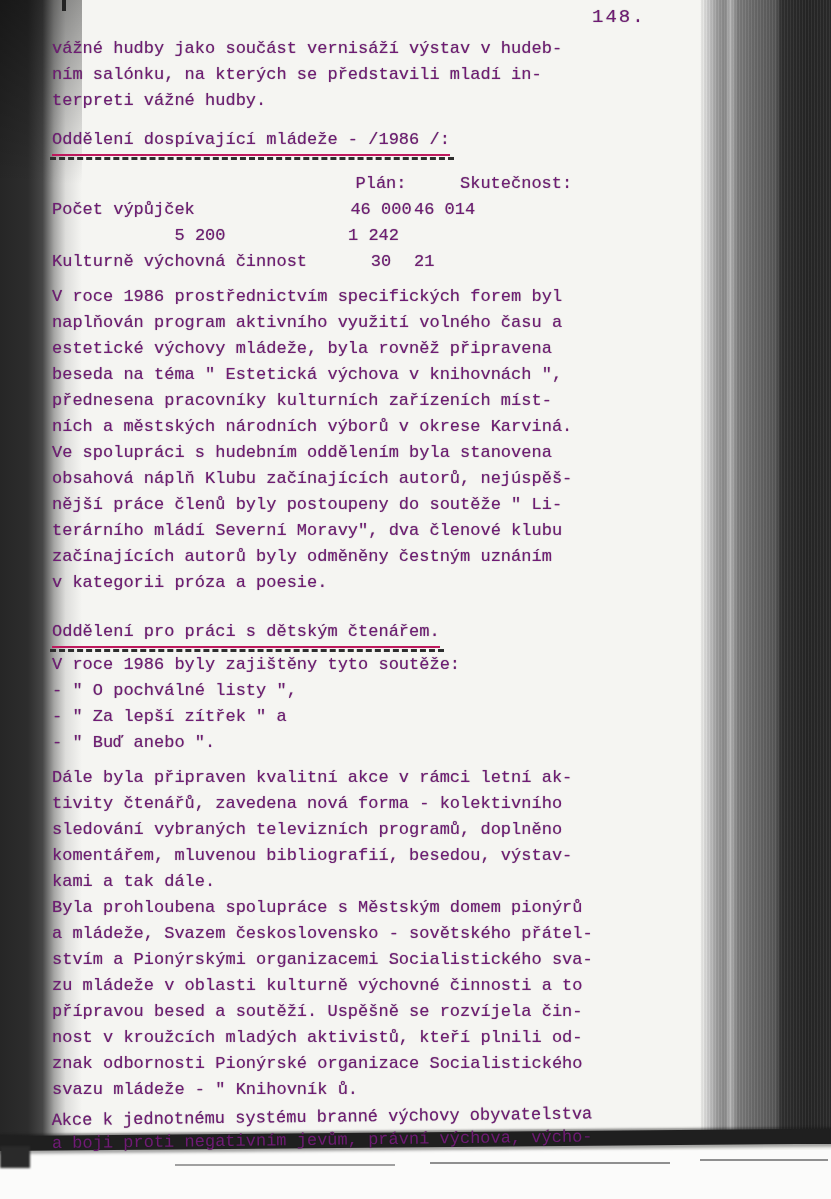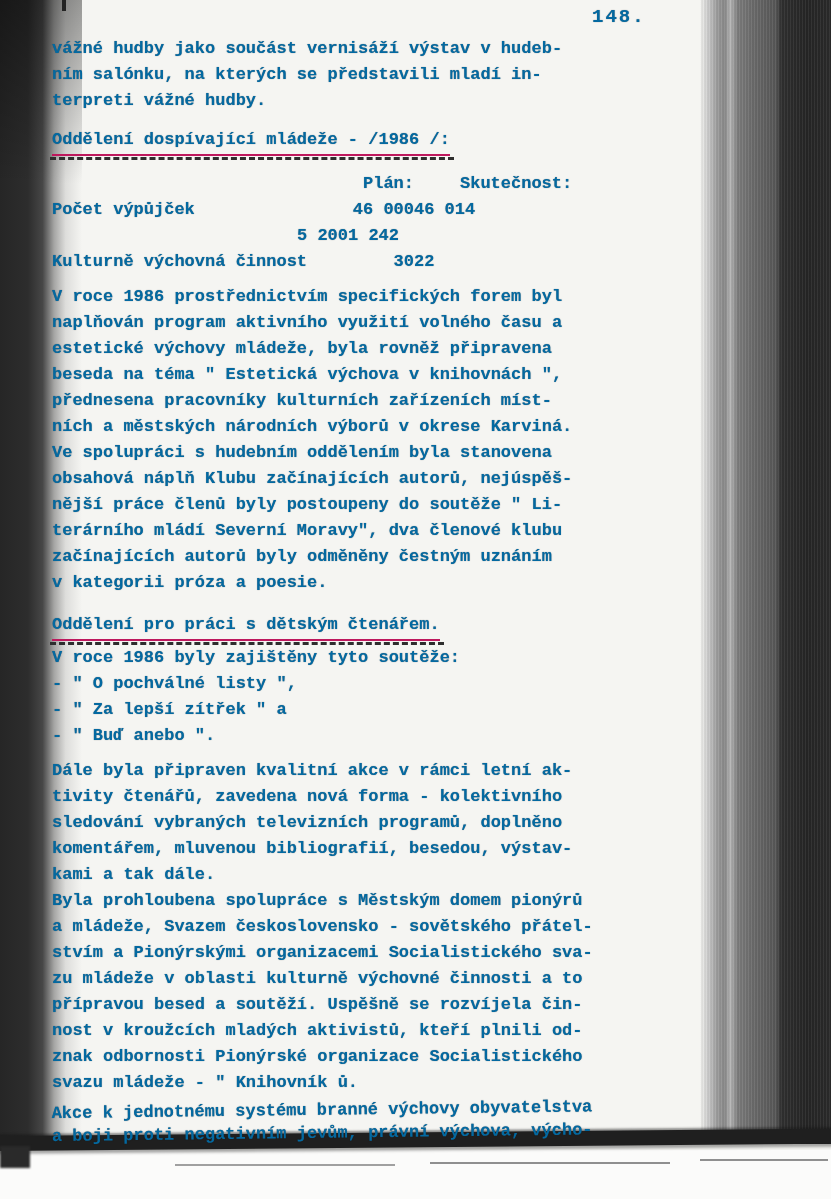--- a/index.html
+++ b/index.html
@@ -34,40 +34,40 @@
   .edge-bottom{
     position:absolute;left:-4px;top:1136px;width:845px;height:15px;z-index:3;
     background:#1f1f1f;transform:rotate(-0.5deg);transform-origin:left center;
     box-shadow:0 3px 3px rgba(0,0,0,.35), 0 -2px 2px rgba(25,25,25,.45);
   }
   .below-line-1{position:absolute;left:175px;top:1164px;width:220px;height:2px;background:#a0a0a0;z-index:2;}
   .below-line-2{position:absolute;left:430px;top:1162px;width:240px;height:2px;background:#8f8f8f;z-index:2;}
   .below-line-3{position:absolute;left:700px;top:1159px;width:128px;height:2px;background:#8f8f8f;z-index:2;}
   .corner-bl{position:absolute;left:0;top:1146px;width:30px;height:22px;background:#2a2a2a;filter:blur(1px);z-index:4;}
   
-  .ink{color:#0369a1;font-weight:bold;text-shadow:0 0 1px rgba(35,35,35,.55);}
+  .ink{color:#701a75;font-weight:normal;text-shadow:0 0 1px rgba(35,35,35,.55);}
   .page-number{position:absolute;left:592px;top:6px;font-size:19px;letter-spacing:2px;z-index:5;}
   .content{position:absolute;left:52px;top:36px;width:624px;z-index:5;font-size:17px;line-height:26px;}
   .para{white-space:pre-line;margin:0;}
   .heading-wrap{margin-top:13px;line-height:26px;}
   .heading{
     display:inline-block;position:relative;
     border-bottom:2px solid #be185d;padding-bottom:1px;
   }
   .heading::after{
     content:"";position:absolute;left:-2px;right:-4px;bottom:-6px;
     border-bottom:3px dashed #2e2e2e;
   }
   .stats{margin-top:15px;}
   .trow{display:grid;grid-template-columns:296px 66px 110px;line-height:26px;}
-  .tcell.plan{text-align:right;}
+  .tcell.plan{text-align:center;}
   .tcell.actual{}
   .tcell.actual-head{text-align:left;padding-left:46px;white-space:nowrap;}
   .body-youth{margin-top:9px;}
-  .heading-wrap.children{margin-top:16px;}
+  .heading-wrap.children{margin-top:23px;}
   .contests-intro{margin-top:4px;}
   .contest-item{line-height:26px;}
   .body-activities{margin-top:9px;}
   .body-cooperation{margin-top:0;}
   .footer-para{
     white-space:pre-line;margin-top:6px;line-height:23px;
     transform:rotate(-0.7deg);transform-origin:left bottom;
   }
 </style>
 </head>
@@ -108,21 +108,21 @@
         <div class="tcell plan">46 000</div>
         <div class="tcell actual">46 014</div>
       </div>
       <div class="trow">
         <div class="tcell plan">5 200</div>
         <div class="tcell actual">1 242</div>
       </div>
       <div class="trow">
         <div class="tcell label">Kulturně výchovná činnost</div>
         <div class="tcell plan">30</div>
-        <div class="tcell actual">22</div>
+        <div class="tcell actual">21</div>
       </div>
     </div>
 
     <div class="para body-youth">V roce 1986 prostřednictvím specifických forem byl
 naplňován program aktivního využití volného času a
 estetické výchovy mládeže, byla rovněž připravena
 beseda na téma " Estetická výchova v knihovnách ",
 přednesena pracovníky kulturních zařízeních míst-
 ních a městských národních výborů v okrese Karviná.
 Ve spolupráci s hudebním oddělením byla stanovena

